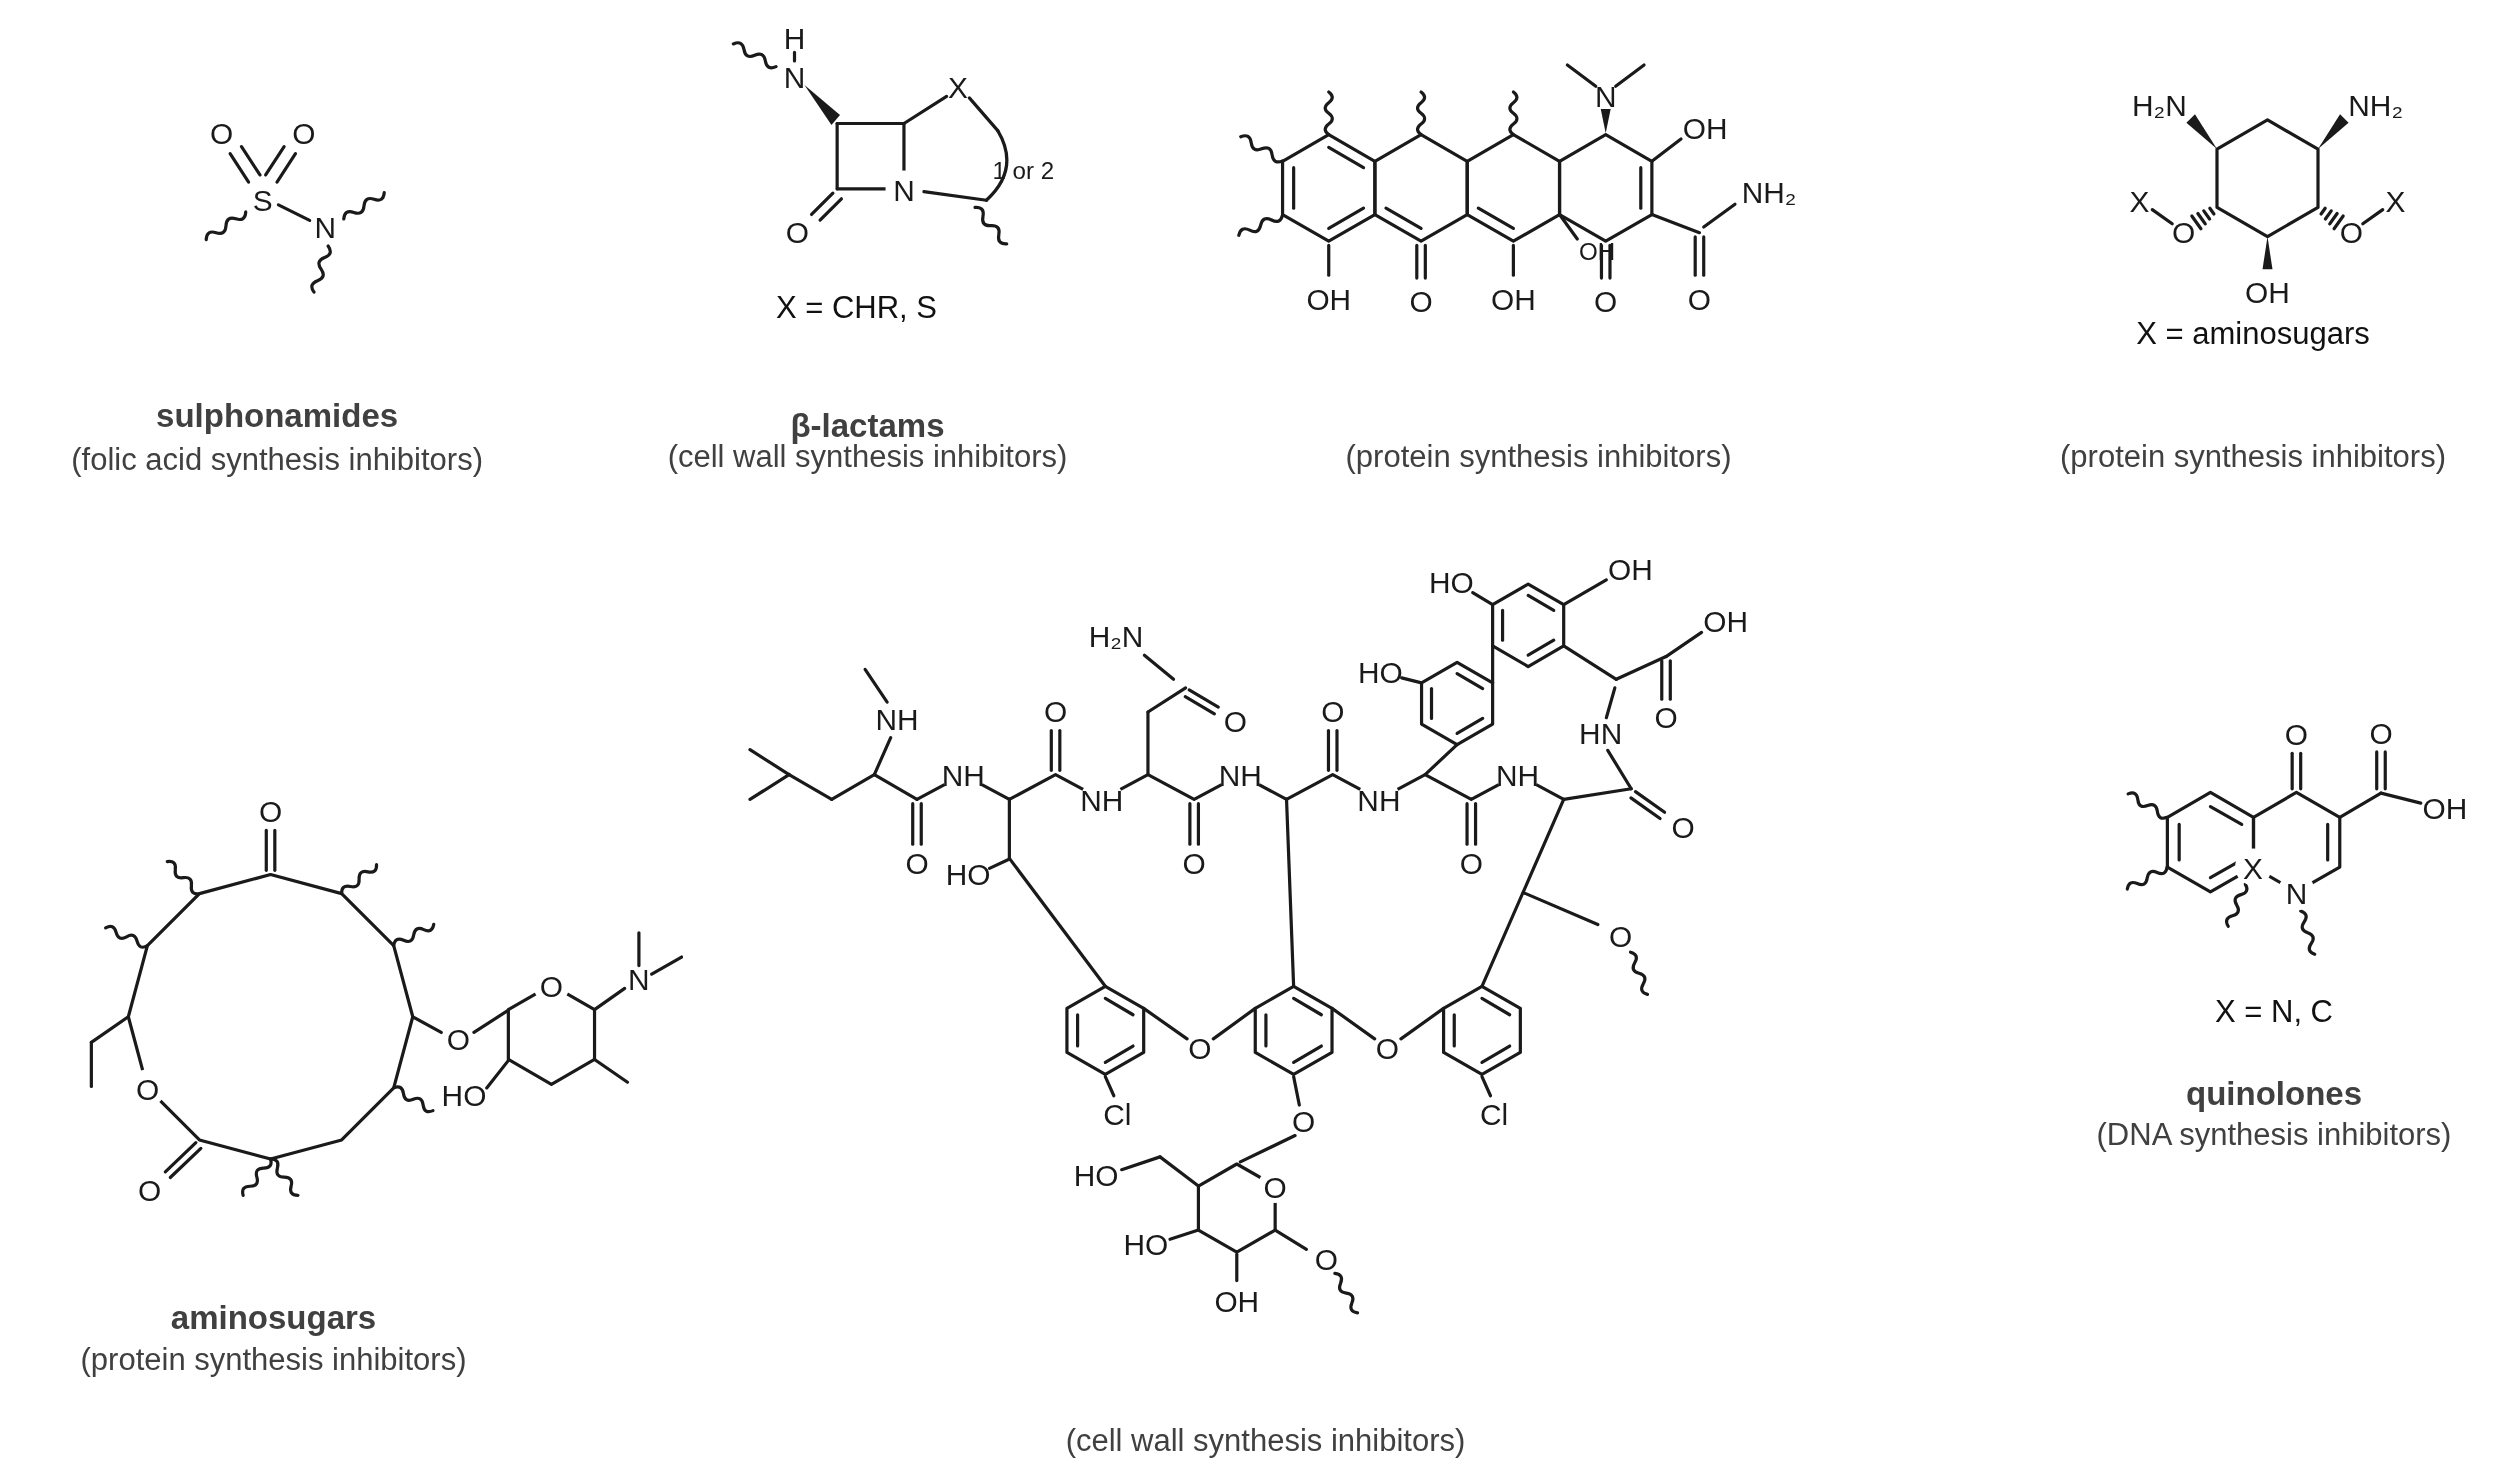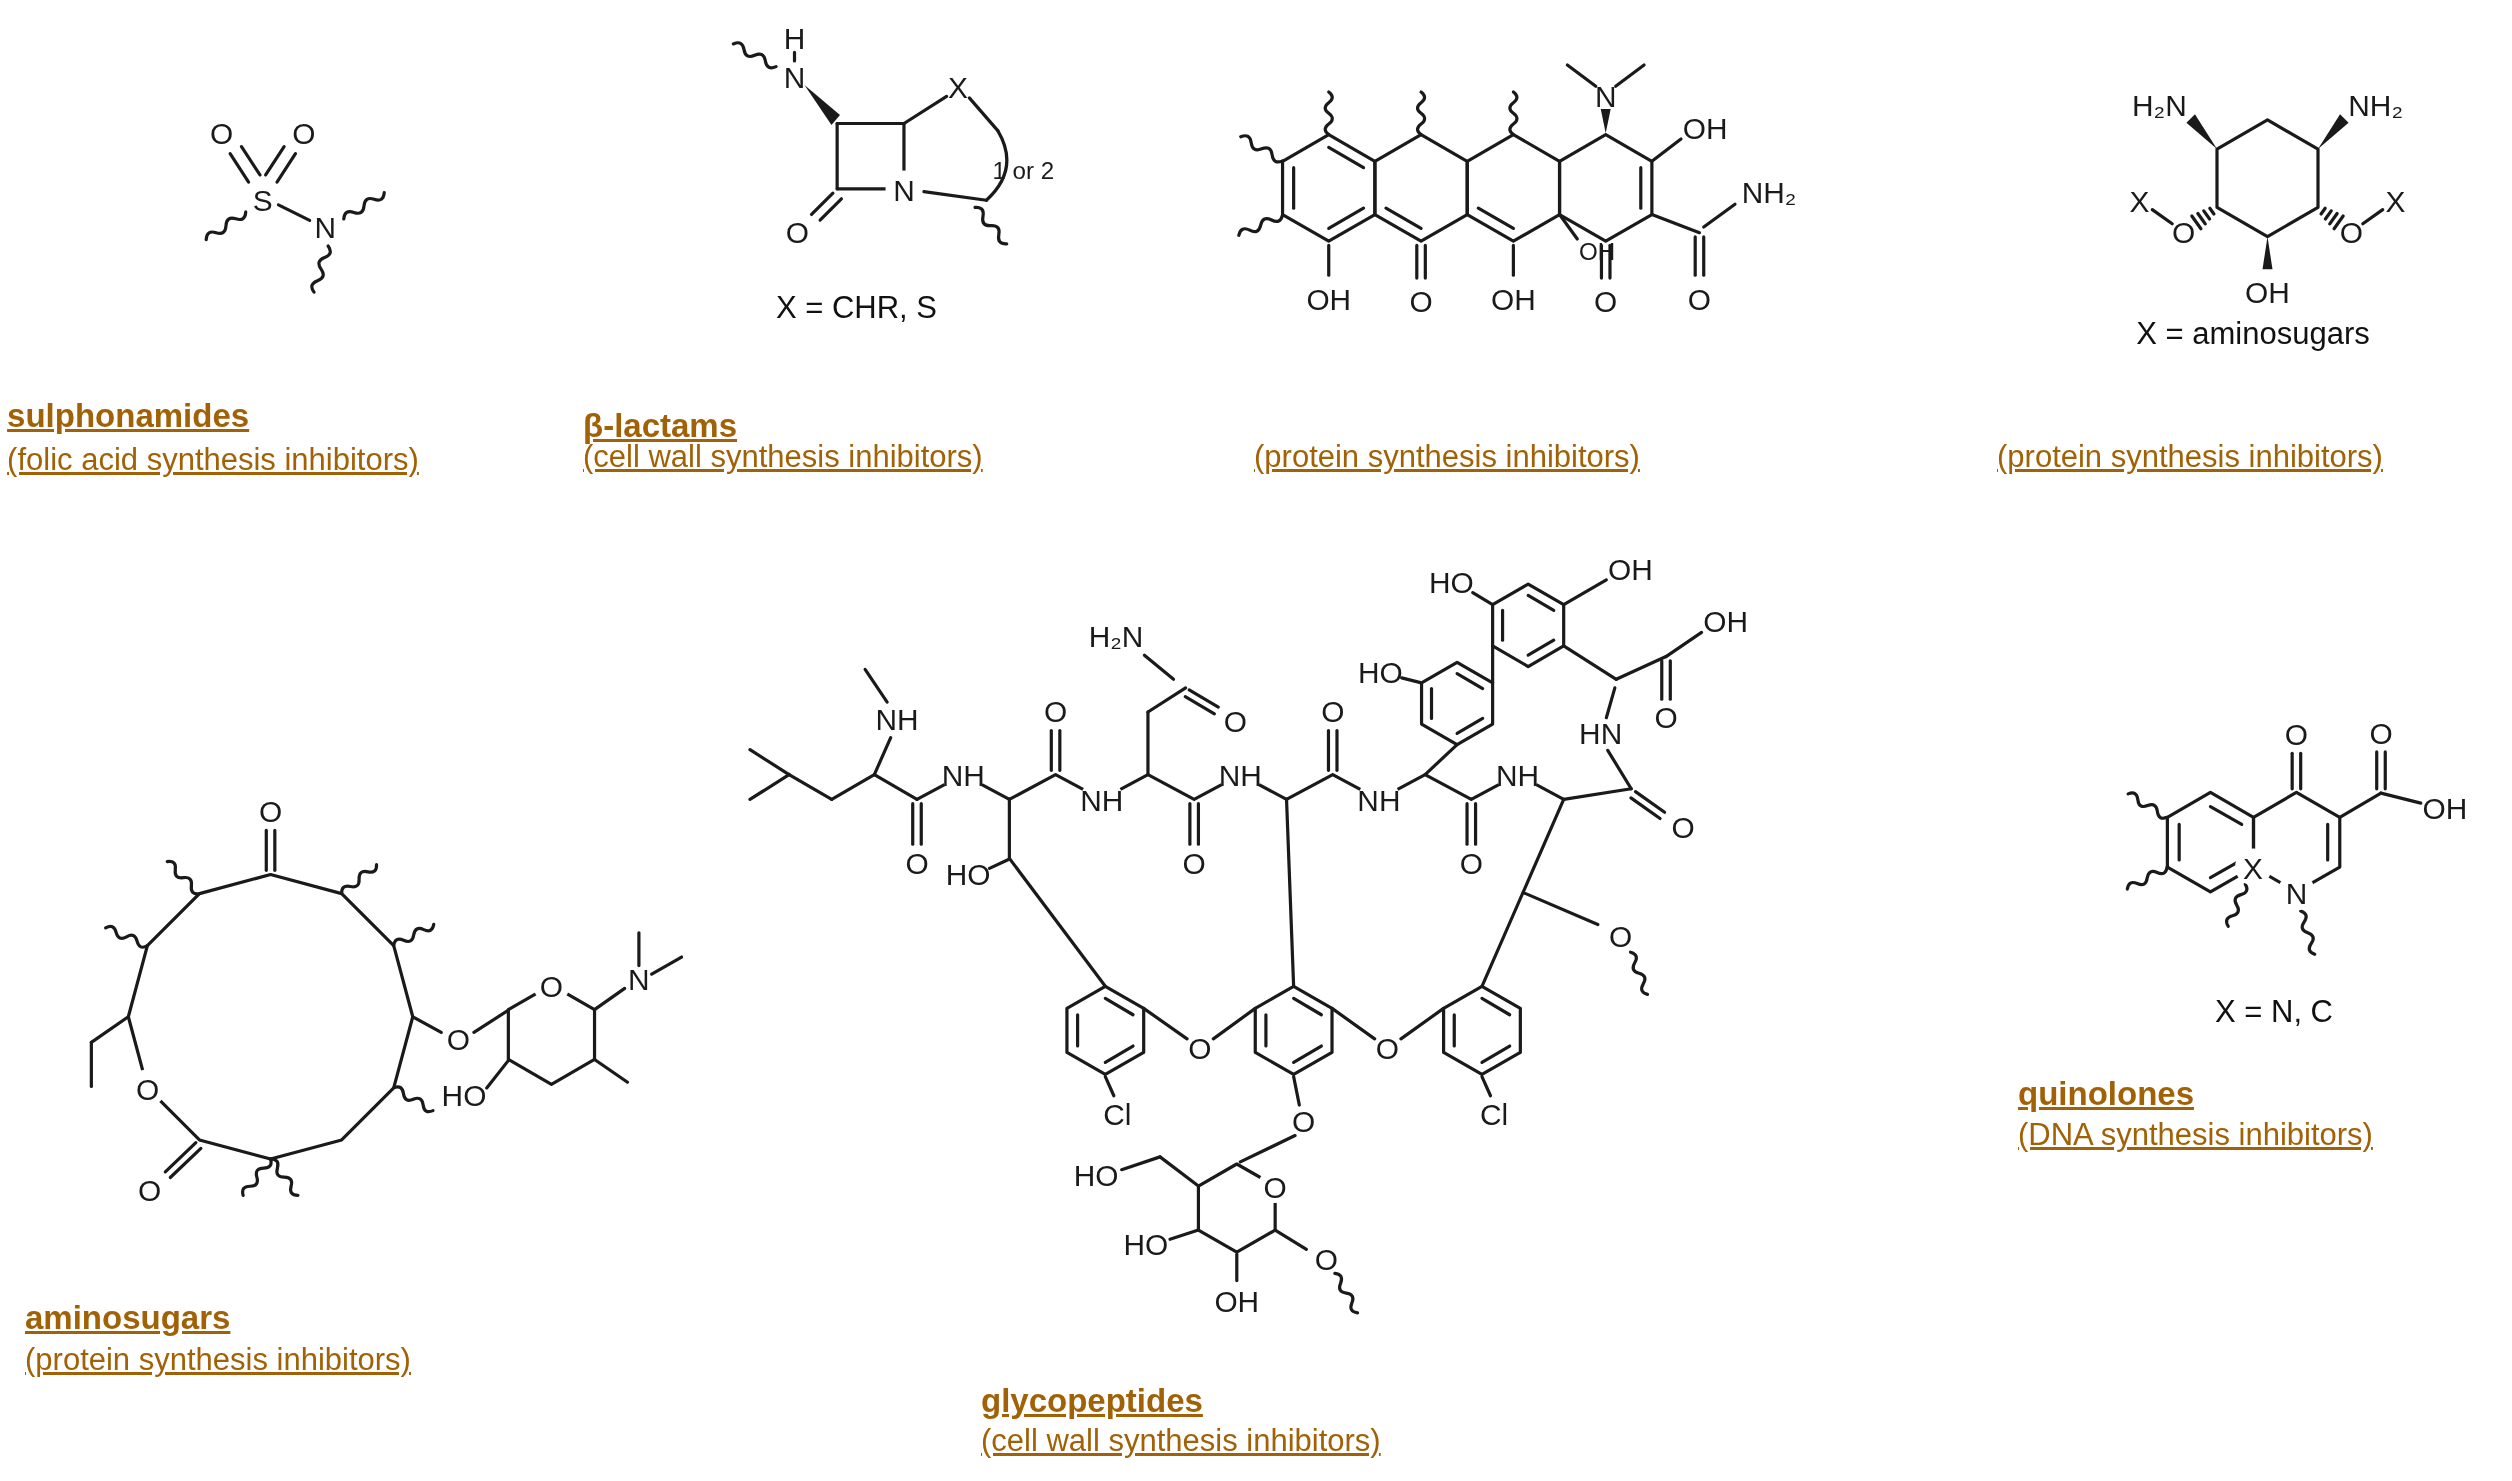--- a/index.html
+++ b/index.html
@@ -5,21 +5,21 @@
   html,body{margin:0;padding:0;background:#fff;}
   #canvas{position:relative;width:2512px;height:1481px;background:#ffffff;overflow:hidden;
           font-family:"Liberation Sans",sans-serif;color:#111;}
   .struct{position:absolute;}
   svg .b{stroke:#1a1a1a;stroke-width:4.5;fill:none;stroke-linecap:round;stroke-linejoin:round;}
   svg .w{fill:#1a1a1a;stroke:none;}
   svg .m{fill:#ffffff;stroke:none;}
   svg text{font-family:"Liberation Sans",sans-serif;fill:#1a1a1a;}
   svg .at{font-size:42px;text-anchor:middle;dominant-baseline:central;}
   svg .sm{font-size:34px;text-anchor:middle;dominant-baseline:central;}
-  .lbl{position:absolute;text-align:left;font-size:31px;line-height:1.15;color:#a16207;text-decoration:underline;}
+  .lbl{position:absolute;text-align:center;font-size:31px;line-height:1.15;color:#404040;}
   .name{font-weight:bold;font-size:33px;}
   .note{position:absolute;text-align:center;font-size:31px;color:#111;}
 </style>
 </head>
 <body>
 
 <div id="canvas">
 
   <svg class="struct" style="left:142px;top:50px" width="270" height="245" viewBox="0 0 380 345">
     <g class="b">
@@ -356,20 +356,19 @@
   <div class="lbl name" style="left:583px;top:407px;width:569px">β-lactams</div>
   <div class="lbl" style="left:583px;top:439px;width:569px">(cell wall synthesis inhibitors)</div>
 
   <div class="lbl" style="left:1254px;top:439px;width:569px">(protein synthesis inhibitors)</div>
 
   <div class="lbl" style="left:1997px;top:439px;width:512px">(protein synthesis inhibitors)</div>
 
   <div class="lbl name" style="left:25px;top:1299px;width:497px">aminosugars</div>
   <div class="lbl" style="left:25px;top:1342px;width:497px">(protein synthesis inhibitors)</div>
 
-  <div class="lbl name" style="left:981px;top:1382px;width:569px">glycopeptides</div>
   <div class="lbl" style="left:981px;top:1423px;width:569px">(cell wall synthesis inhibitors)</div>
 
   <div class="lbl name" style="left:2018px;top:1075px;width:512px">quinolones</div>
   <div class="lbl" style="left:2018px;top:1117px;width:512px">(DNA synthesis inhibitors)</div>
 
 </div>
 
 
 </body></html>

